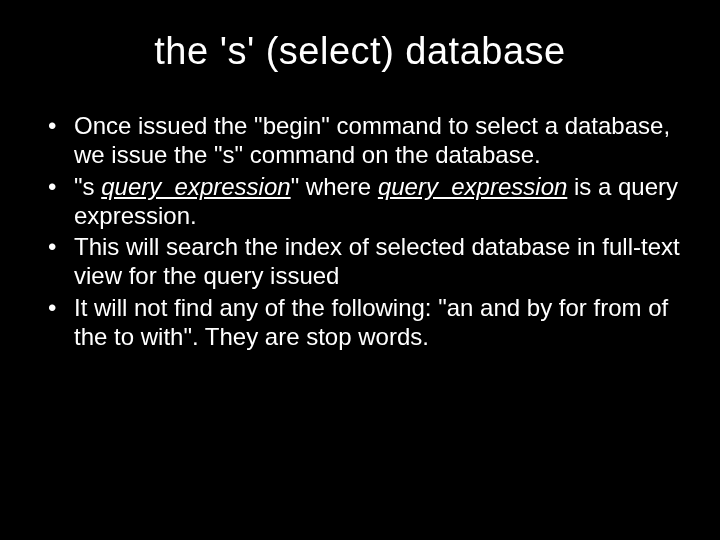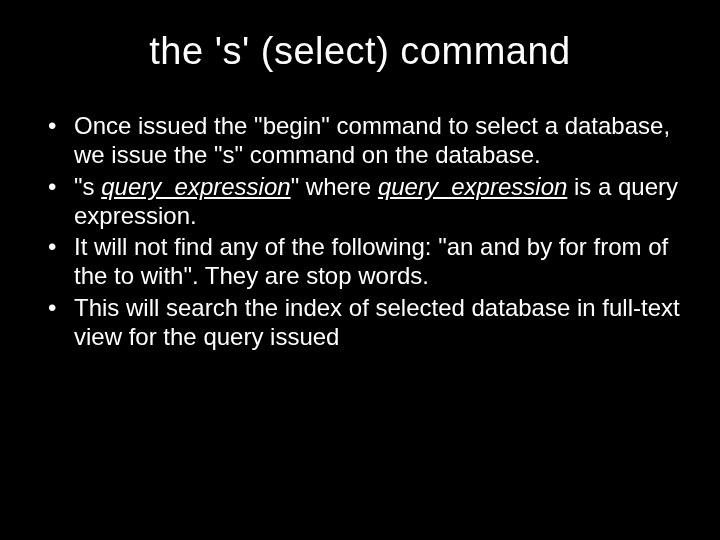--- a/index.html
+++ b/index.html
@@ -47,28 +47,28 @@
   }
   .italic {
     font-style: italic;
     text-decoration: underline;
   }
 </style>
 </head>
 <body>
 
 <div class="slide">
-  <h1 class="title">the 's' (select) command</h1>
+  <h1 class="title">the 's' (select) database</h1>
   <ul class="bullets">
     <li>
       <span>Once issued the "begin" command to select a database, we issue the "s" command on the database.</span>
     </li>
     <li>
       <span>"s </span><span class="italic">query_expression</span><span>" where </span><span class="italic">query_expression</span><span> is a query expression.</span>
     </li>
     <li>
-      <span>It will not find any of the following: "an and by for from of the to with". They are stop words.</span>
+      <span>This will search the index of selected database in full-text view for the  query issued</span>
     </li>
     <li>
-      <span>This will search the index of selected database in full-text view for the  query issued</span>
+      <span>It will not find any of the following: "an and by for from of the to with". They are stop words.</span>
     </li>
   </ul>
 </div>
 
 </body></html>

